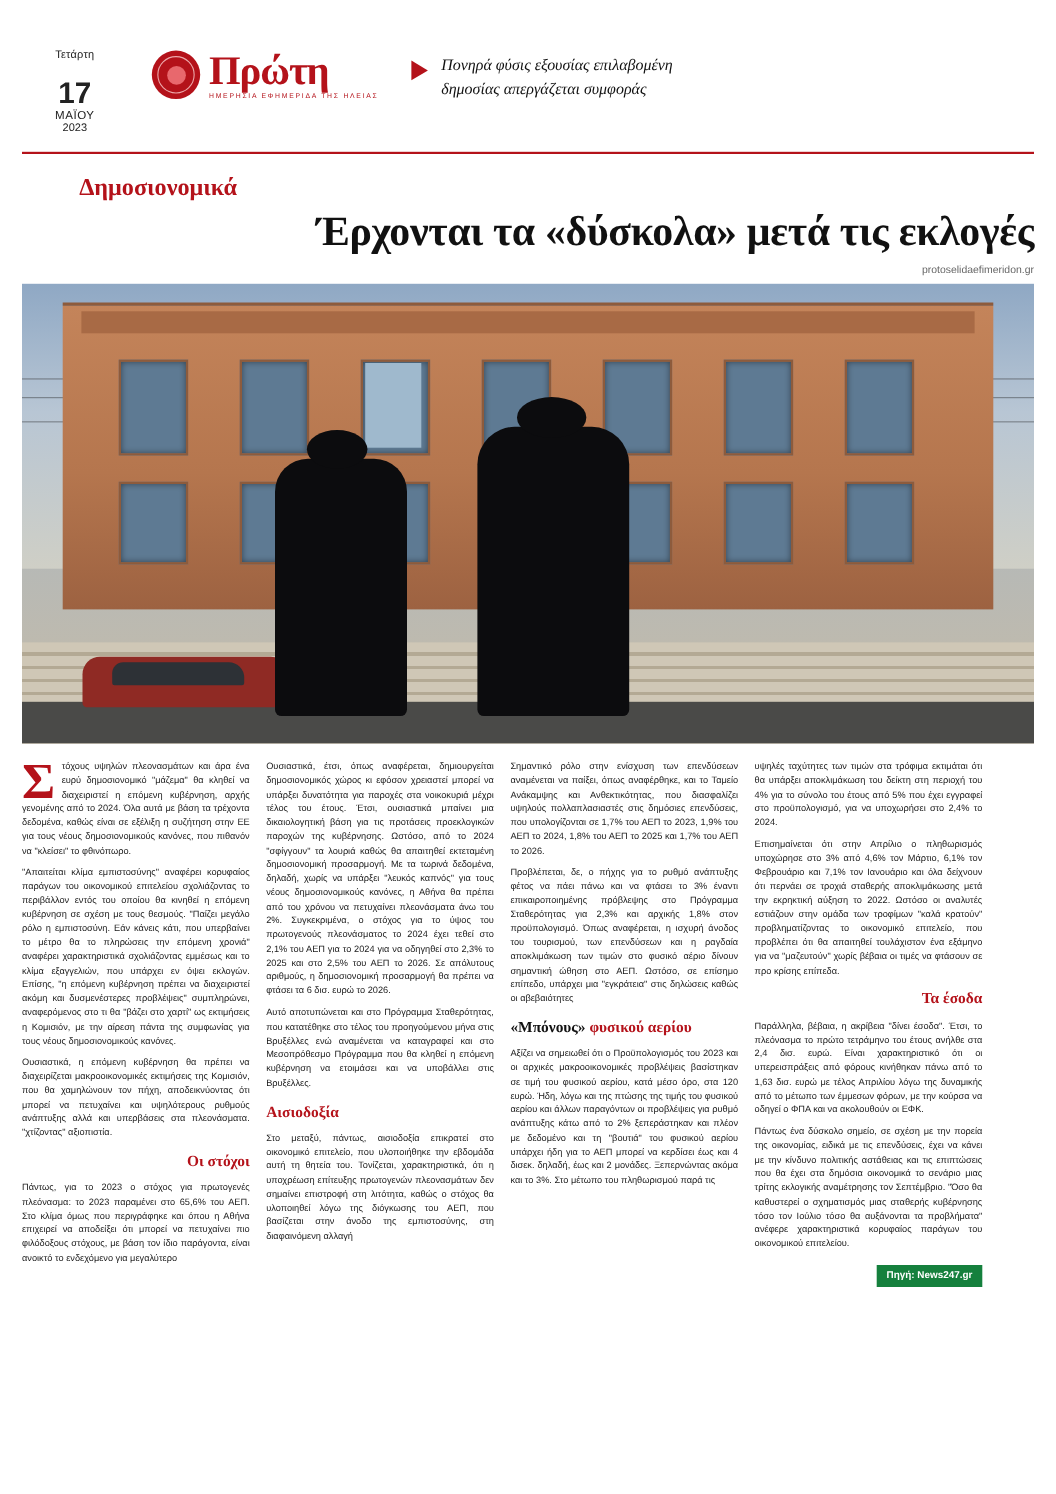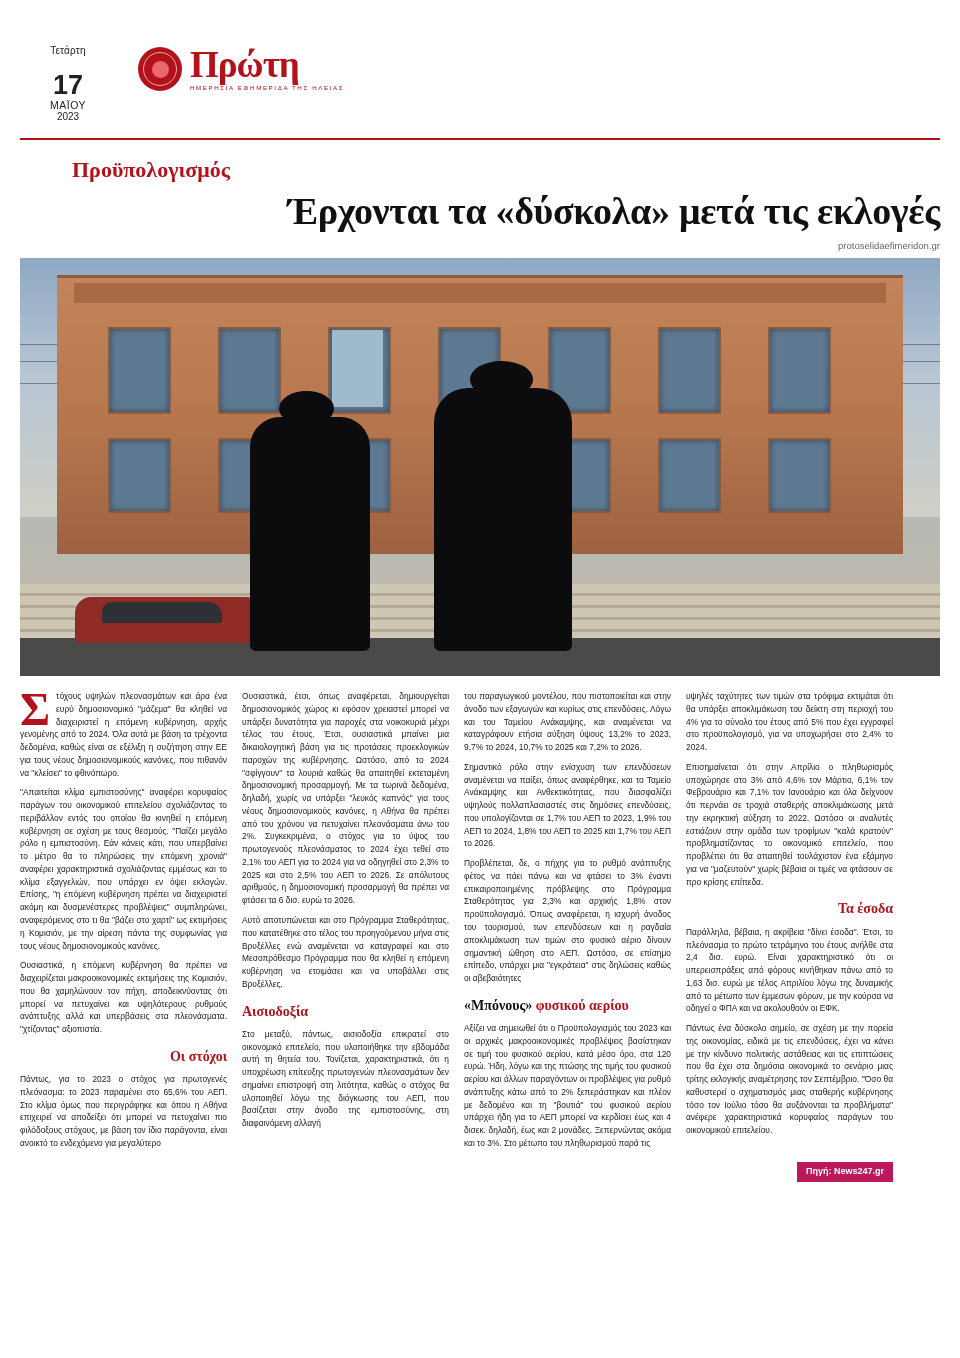--- a/index.html
+++ b/index.html
@@ -50,21 +50,21 @@
   .date-block .month {
     font-size: 10.5px;
     letter-spacing: .5px;
   }
   .date-block .year {
     font-size: 10px;
     margin-top: 1px;
   }
   .logo-wrap {
     display: flex;
-    align-items: flex-end;
+    align-items: flex-start;
     margin-left: 22px;
     padding-top: 2px;
   }
   .logo-seal {
     width: 44px;
     height: 44px;
     border-radius: 50%;
     background: #b4121a;
     position: relative;
     margin-right: 8px;
@@ -267,27 +267,27 @@
     font-family: "Liberation Serif", serif;
     font-weight: bold;
     font-size: 14px;
     text-align: right;
     margin: 10px 0 6px 0;
   }
   .sub-red.center { text-align: left; }
   .sub-red .plain { color: #111; }
   .source {
     display: inline-block;
-    background: #be185d;
+    background: #15803d;
     color: #fff;
     font-size: 9px;
     font-weight: bold;
     padding: 3px 9px;
     float: right;
-    margin-top: 18px;
+    margin-top: 6px;
   }
 </style>
 </head>
 <body>
 
 <div class="page">
 
   <div class="masthead">
     <div class="date-block">
       <div class="dow">Τετάρτη</div>
@@ -299,26 +299,33 @@
     <div class="logo-wrap">
       <div class="logo-seal">
         <div class="seal-dot"></div>
       </div>
       <div class="logo-text">
         <div class="name">Πρώτη</div>
         <div class="tagline">ΗΜΕΡΗΣΙΑ ΕΦΗΜΕΡΙΔΑ ΤΗΣ ΗΛΕΙΑΣ</div>
       </div>
     </div>
 
+    <div class="quote-block">
+      <div class="quote-arrow"></div>
+      <div class="quote-text">
+        <div>Πονηρά φύσις εξουσίας επιλαβομένη</div>
+        <div>δημοσίας απεργάζεται συμφοράς</div>
+      </div>
+    </div>
 
   </div>
 
   <div class="rule-red"></div>
 
-  <div class="kicker">Προϋπολογισμός</div>
+  <div class="kicker">Δημοσιονομικά</div>
   <div class="headline">Έρχονται τα «δύσκολα» μετά τις εκλογές</div>
   <div class="watermark">protoselidaefimeridon.gr</div>
 
   <div class="photo">
     <div class="sky"></div>
     <div class="wires">
       <div class="wire" style="top:10%"></div>
       <div class="wire" style="top:26%"></div>
       <div class="wire" style="top:46%"></div>
     </div>
@@ -364,21 +371,20 @@
     </div>
 
     <div class="col">
       <p>Ουσιαστικά, έτσι, όπως αναφέρεται, δημιουργείται δημοσιονομικός χώρος κι εφόσον χρειαστεί μπορεί να υπάρξει δυνατότητα για παροχές στα νοικοκυριά μέχρι τέλος του έτους. Έτσι, ουσιαστικά μπαίνει μια δικαιολογητική βάση για τις προτάσεις προεκλογικών παροχών της κυβέρνησης. Ωστόσο, από το 2024 "σφίγγουν" τα λουριά καθώς θα απαιτηθεί εκτεταμένη δημοσιονομική προσαρμογή. Με τα τωρινά δεδομένα, δηλαδή, χωρίς να υπάρξει "λευκός καπνός" για τους νέους δημοσιονομικούς κανόνες, η Αθήνα θα πρέπει από του χρόνου να πετυχαίνει πλεονάσματα άνω του 2%. Συγκεκριμένα, ο στόχος για το ύψος του πρωτογενούς πλεονάσματος το 2024 έχει τεθεί στο 2,1% του ΑΕΠ για το 2024 για να οδηγηθεί στο 2,3% το 2025 και στο 2,5% του ΑΕΠ το 2026. Σε απόλυτους αριθμούς, η δημοσιονομική προσαρμογή θα πρέπει να φτάσει τα 6 δισ. ευρώ το 2026.</p>
       <p>Αυτό αποτυπώνεται και στο Πρόγραμμα Σταθερότητας, που κατατέθηκε στο τέλος του προηγούμενου μήνα στις Βρυξέλλες ενώ αναμένεται να καταγραφεί και στο Μεσοπρόθεσμο Πρόγραμμα που θα κληθεί η επόμενη κυβέρνηση να ετοιμάσει και να υποβάλλει στις Βρυξέλλες.</p>
       <div class="sub-red center">Αισιοδοξία</div>
       <p>Στο μεταξύ, πάντως, αισιοδοξία επικρατεί στο οικονομικό επιτελείο, που υλοποιήθηκε την εβδομάδα αυτή τη θητεία του. Τονίζεται, χαρακτηριστικά, ότι η υποχρέωση επίτευξης πρωτογενών πλεονασμάτων δεν σημαίνει επιστροφή στη λιτότητα, καθώς ο στόχος θα υλοποιηθεί λόγω της διόγκωσης του ΑΕΠ, που βασίζεται στην άνοδο της εμπιστοσύνης, στη διαφαινόμενη αλλαγή</p>
     </div>
 
     <div class="col">
-      <p>του παραγωγικού μοντέλου, που πιστοποιείται και στην άνοδο των εξαγωγών και κυρίως στις επενδύσεις. Λόγω και του Ταμείου Ανάκαμψης, και αναμένεται να καταγράφουν ετήσια αύξηση ύψους 13,2% το 2023, 9,7% το 2024, 10,7% το 2025 και 7,2% το 2026.</p>
       <p>Σημαντικό ρόλο στην ενίσχυση των επενδύσεων αναμένεται να παίξει, όπως αναφέρθηκε, και το Ταμείο Ανάκαμψης και Ανθεκτικότητας, που διασφαλίζει υψηλούς πολλαπλασιαστές στις δημόσιες επενδύσεις, που υπολογίζονται σε 1,7% του ΑΕΠ το 2023, 1,9% του ΑΕΠ το 2024, 1,8% του ΑΕΠ το 2025 και 1,7% του ΑΕΠ το 2026.</p>
       <p>Προβλέπεται, δε, ο πήχης για το ρυθμό ανάπτυξης φέτος να πάει πάνω και να φτάσει το 3% έναντι επικαιροποιημένης πρόβλεψης στο Πρόγραμμα Σταθερότητας για 2,3% και αρχικής 1,8% στον προϋπολογισμό. Όπως αναφέρεται, η ισχυρή άνοδος του τουρισμού, των επενδύσεων και η ραγδαία αποκλιμάκωση των τιμών στο φυσικό αέριο δίνουν σημαντική ώθηση στο ΑΕΠ. Ωστόσο, σε επίσημο επίπεδο, υπάρχει μια "εγκράτεια" στις δηλώσεις καθώς οι αβεβαιότητες</p>
       <div class="sub-red center">
         <span class="plain">«Μπόνους» </span><span>φυσικού αερίου</span>
       </div>
       <p>Αξίζει να σημειωθεί ότι ο Προϋπολογισμός του 2023 και οι αρχικές μακροοικονομικές προβλέψεις βασίστηκαν σε τιμή του φυσικού αερίου, κατά μέσο όρο, στα 120 ευρώ. Ήδη, λόγω και της πτώσης της τιμής του φυσικού αερίου και άλλων παραγόντων οι προβλέψεις για ρυθμό ανάπτυξης κάτω από το 2% ξεπεράστηκαν και πλέον με δεδομένο και τη "βουτιά" του φυσικού αερίου υπάρχει ήδη για το ΑΕΠ μπορεί να κερδίσει έως και 4 δισεκ. δηλαδή, έως και 2 μονάδες. Ξεπερνώντας ακόμα και το 3%. Στο μέτωπο του πληθωρισμού παρά τις</p>
     </div>
 
     <div class="col">
       <p>υψηλές ταχύτητες των τιμών στα τρόφιμα εκτιμάται ότι θα υπάρξει αποκλιμάκωση του δείκτη στη περιοχή του 4% για το σύνολο του έτους από 5% που έχει εγγραφεί στο προϋπολογισμό, για να υποχωρήσει στο 2,4% το 2024.</p>

